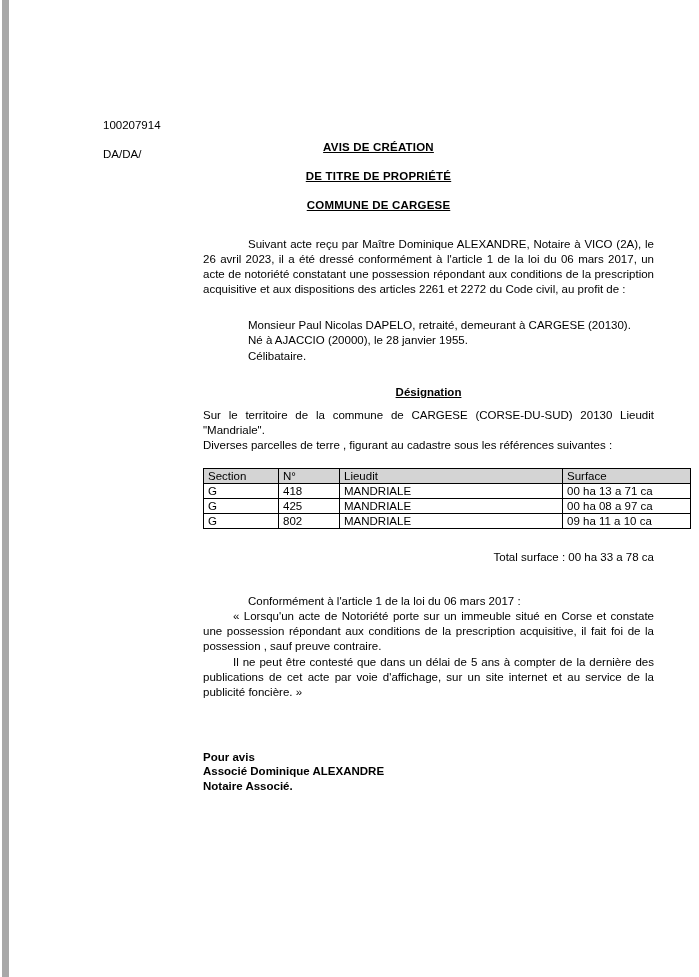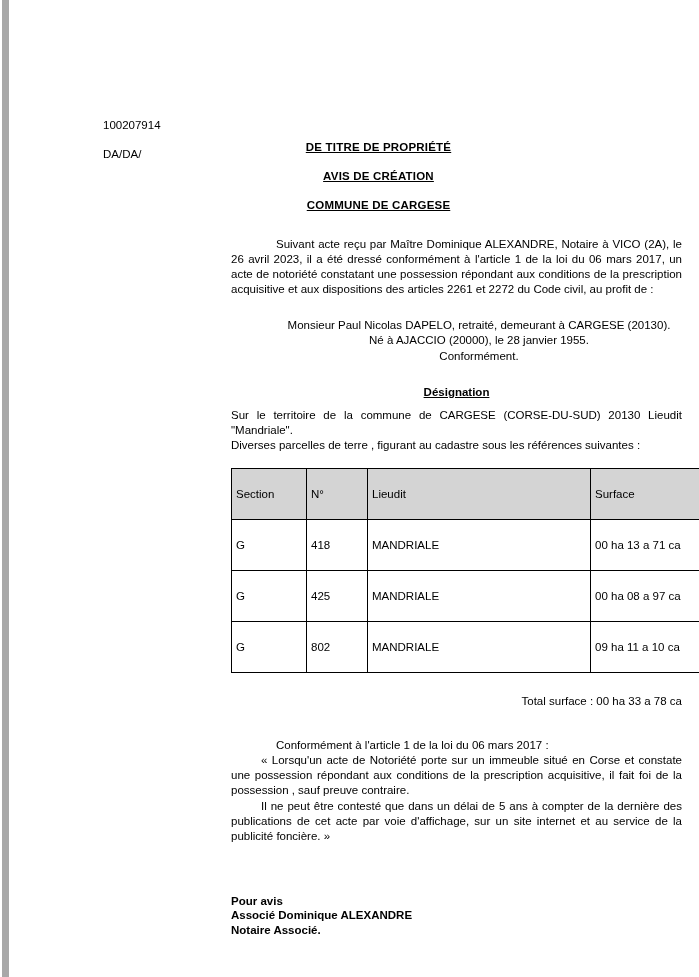--- a/index.html
+++ b/index.html
@@ -64,21 +64,20 @@
   }
 
   
   .content {
     position: absolute;
     left: 203px;
     top: 237px;
     width: 451px;
     font-size: 11.5px;
     line-height: 15.1px;
-    margin-left: 28px;
   }
 
   p.just {
     margin: 0;
     text-align: justify;
     text-align-last: left;
   }
   .indent {
     display: inline-block;
     width: 45px;
@@ -88,21 +87,20 @@
     width: 30px;
   }
 
   .gap-lg { height: 21px; }
   .gap-md { height: 15px; }
   .gap-sm { height: 8px; }
 
   .block-lines {
     margin: 0;
     padding-left: 45px;
-    text-align: center;
   }
   .block-lines div { white-space: nowrap; }
 
   
   .subheading {
     text-align: center;
     font-weight: bold;
     font-size: 11.5px;
     margin: 0;
   }
@@ -114,21 +112,21 @@
   }
   table.cadastre {
     border-collapse: collapse;
     width: 451px;
     font-size: 11.5px;
     table-layout: fixed;
   }
   table.cadastre th,
   table.cadastre td {
     border: 1px solid #000000;
-    padding: 18px 4px;
+    padding: 0 4px;
     text-align: left;
     font-weight: normal;
     height: 14px;
     line-height: 14px;
     overflow: hidden;
     white-space: nowrap;
   }
   table.cadastre thead th {
     background: #d4d4d4;
   }
@@ -167,35 +165,35 @@
 <div class="page">
 
   <div class="left-edge-bar"></div>
 
   <div class="ref-block">
     <div>100207914</div>
     <div>DA/DA/</div>
   </div>
 
   <div class="titles">
+    <div class="title-line"><span>AVIS DE CRÉATION</span></div>
     <div class="title-line"><span>DE TITRE DE PROPRIÉTÉ</span></div>
-    <div class="title-line"><span>AVIS DE CRÉATION</span></div>
     <div class="title-line"><span>COMMUNE DE CARGESE</span></div>
   </div>
 
   <div class="content">
 
     <p class="just"><span class="indent"></span><span>Suivant acte reçu par Maître Dominique ALEXANDRE, Notaire à VICO (2A), le 26 avril 2023, il a été dressé conformément à l'article 1 de la loi du 06 mars 2017, un acte de notoriété constatant une possession répondant aux conditions de la prescription acquisitive et aux dispositions des articles 2261 et 2272 du Code civil, au profit de :</span></p>
 
     <div class="gap-lg"></div>
 
     <div class="block-lines">
       <div>Monsieur Paul Nicolas DAPELO, retraité, demeurant à CARGESE (20130).</div>
       <div>Né à AJACCIO (20000), le 28 janvier 1955.</div>
-      <div>Conformément.</div>
+      <div>Célibataire.</div>
     </div>
 
     <div class="gap-lg"></div>
 
     <p class="subheading"><span>Désignation</span></p>
 
     <div class="gap-sm"></div>
 
     <p class="just">Sur le territoire de la commune de CARGESE (CORSE-DU-SUD) 20130 Lieudit "Mandriale".</p>
     <p class="just">Diverses parcelles de terre  , figurant au cadastre sous les références suivantes :</p>

